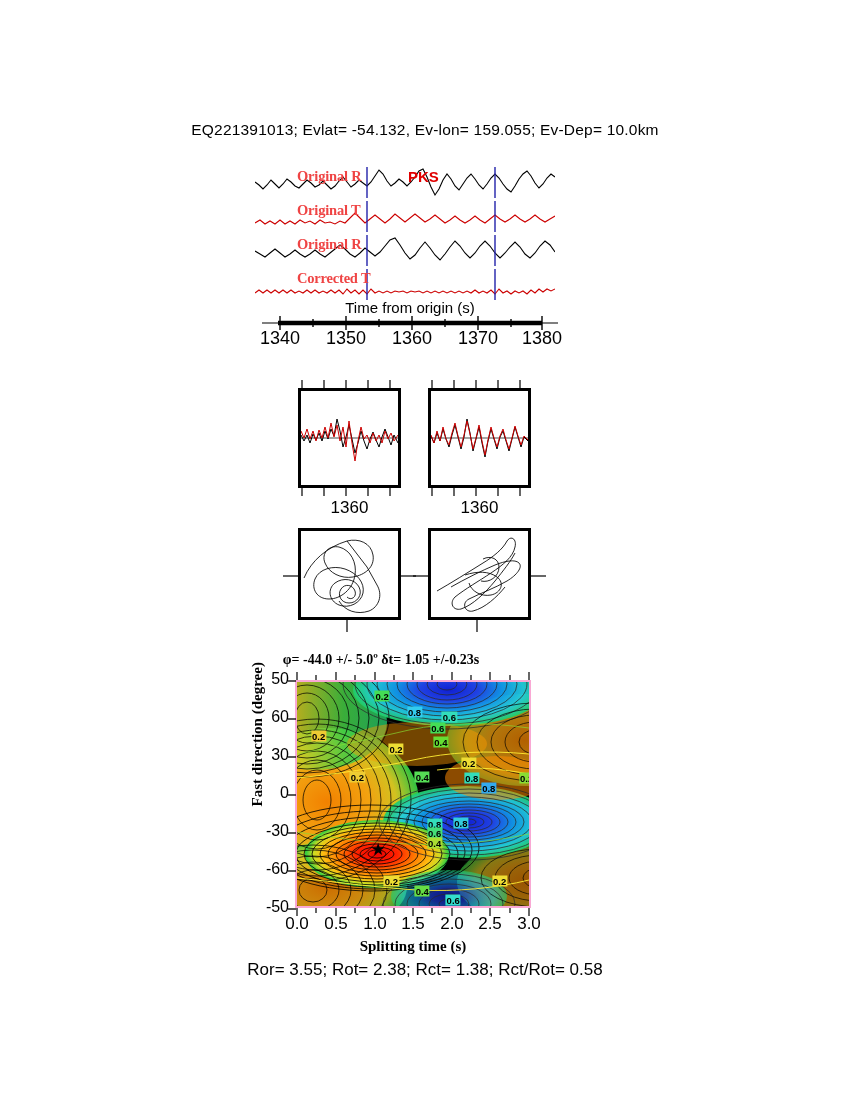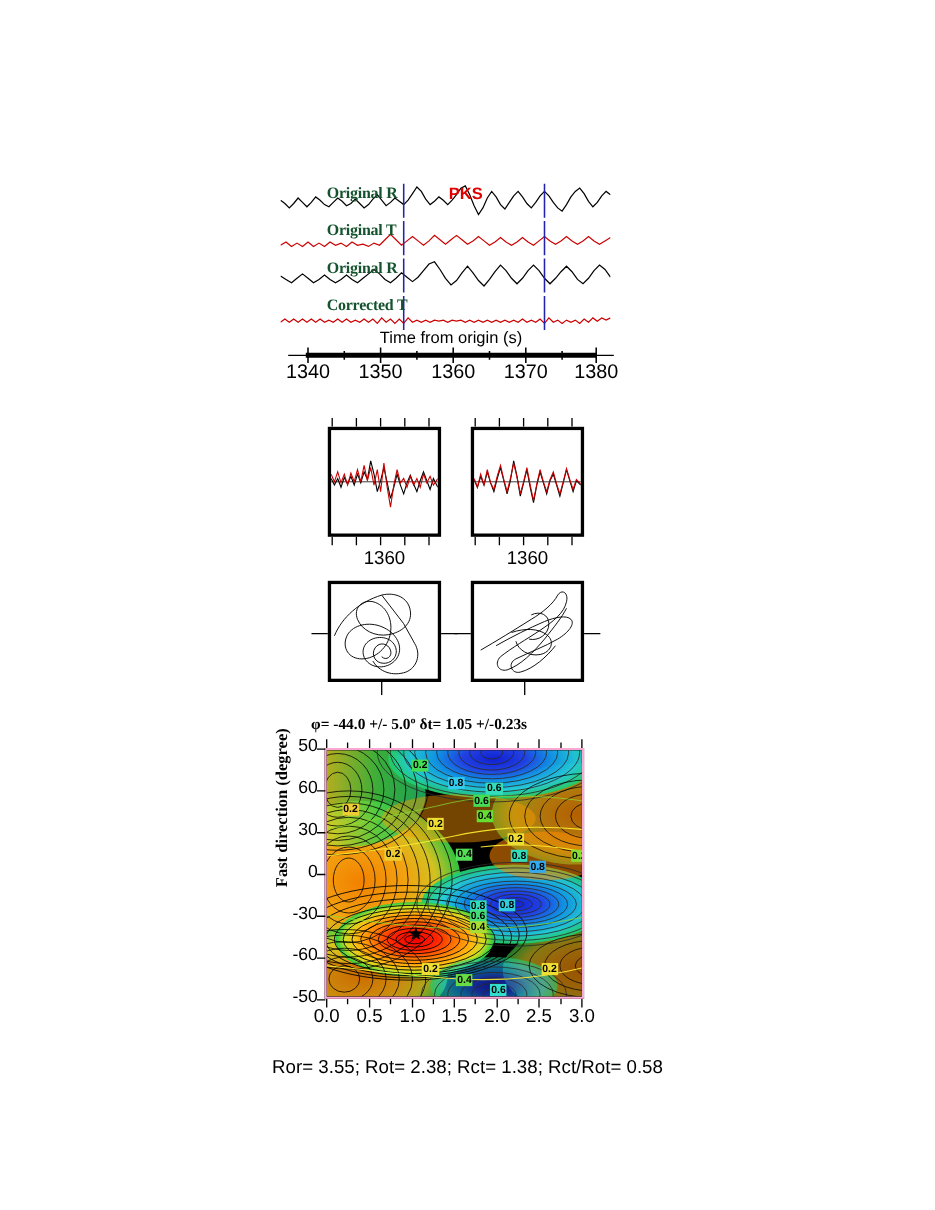--- a/index.html
+++ b/index.html
@@ -26,21 +26,21 @@
   }
   #header .ln{display:block;}
 
   
   #traces{left:255px;top:165px;width:300px;height:135px;}
   .trace-row{position:absolute;left:0;width:300px;height:34px;}
   .trace-label{
     position:absolute;left:42px;top:3px;
     font-family:"Liberation Serif", serif;
     font-weight:bold;font-size:14.5px;
-    color:#14532d;z-index:5;white-space:nowrap;
+    color:#ef4444;z-index:5;white-space:nowrap;
     letter-spacing:-.2px;
   }
   .trace-svg{position:absolute;left:0;top:0;}
   #pks-label{
     left:408px;top:168px;
     color:#e00000;font-weight:bold;font-size:15px;
     font-family:"Liberation Sans", sans-serif;
   }
 
   
@@ -161,20 +161,21 @@
     left:0;top:960px;width:850px;text-align:center;
     font-family:"Liberation Sans", sans-serif;
     font-size:17px;
     white-space:nowrap;
   }
 </style>
 </head>
 <body>
 
 <div id="header" class="abs">
+  <span class="ln">EQ221391013; Evlat= -54.132, Ev-lon= 159.055; Ev-Dep= 10.0km</span>
 </div>
 
 <div id="traces" class="abs">
 
   <div class="trace-row" style="top:0px;">
     <span class="trace-label">Original R</span>
     <svg class="trace-svg" width="300" height="34" viewBox="0 0 300 34">
       <path fill="none" stroke="#000000" stroke-width="1.1" d="M0,17 L4,20 L8,24 L12,20 L16,15 L20,19 L24,23 L28,19 L32,14 L36,17 L40,21 L44,23 L48,19 L52,15 L56,18 L60,22 L64,20 L68,16 L72,20 L76,24 L80,21 L84,16 L88,12 L92,17 L96,22 L100,19 L104,15 L108,18 L112,21 L116,17 L120,11 L124,5 L128,9 L132,16 L136,21 L140,18 L144,14 L148,17 L152,21 L156,17 L160,12 L164,6 L168,4 L172,12 L176,22 L180,30 L184,24 L188,15 L192,9 L196,14 L200,21 L204,25 L208,19 L212,13 L216,9 L220,14 L224,20 L228,24 L232,19 L236,13 L240,9 L244,13 L248,19 L252,24 L256,27 L260,21 L264,14 L268,9 L272,6 L276,11 L280,18 L284,23 L288,19 L292,13 L296,9 L300,12"></path>
       <line x1="112" y1="2" x2="112" y2="33" stroke="#2222aa" stroke-width="1.4"></line>
       <line x1="240" y1="2" x2="240" y2="33" stroke="#2222aa" stroke-width="1.4"></line>
@@ -579,15 +580,16 @@
   <div id="x-ticklabels">
     <span style="left:20px;">0.0</span>
     <span style="left:59px;">0.5</span>
     <span style="left:98px;">1.0</span>
     <span style="left:136px;">1.5</span>
     <span style="left:175px;">2.0</span>
     <span style="left:213px;">2.5</span>
     <span style="left:252px;">3.0</span>
   </div>
 
+  <div id="xlabel">Splitting time (s)</div>
 </div>
 
 <div id="footer" class="abs">Ror= 3.55; Rot= 2.38; Rct= 1.38; Rct/Rot= 0.58</div>
 
 </body></html>

